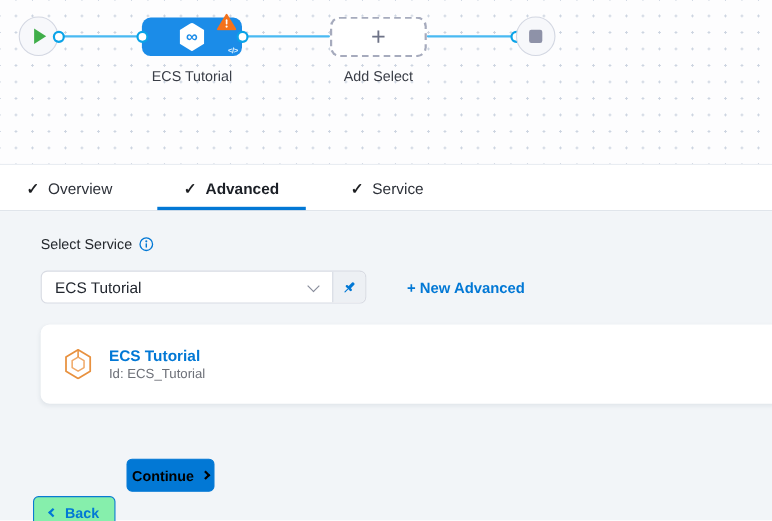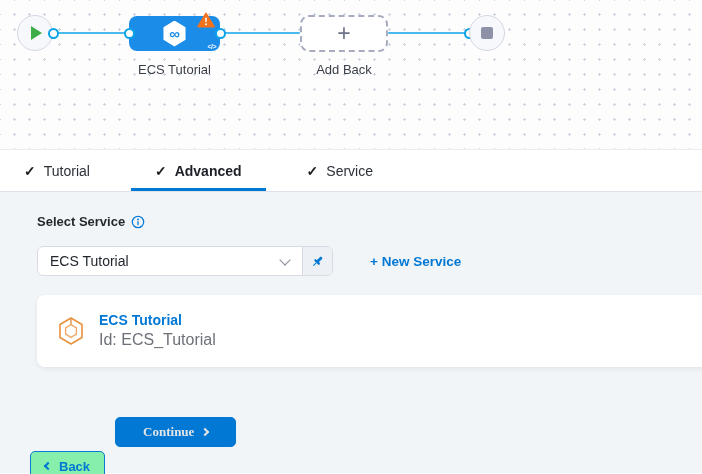--- a/index.html
+++ b/index.html
@@ -72,21 +72,21 @@
     border-bottom:3px solid rgba(0,0,0,0); border-top:3px solid rgba(0,0,0,0);
   }
   .tab.active { border-bottom-color:#0278d5; color:#1b1f26; font-weight:600; }
   .tab .check { font-weight:600; color:#1c1e21; font-size:14px; }
   .tab svg { display:block; }
 
   
   .panel { position:relative; height:281px; background:#f2f5f8; }
   .field-label {
     position:absolute; left:37px; top:22px; display:flex; align-items:center; gap:6px;
-    font-size:13px; font-weight:700; color:#25292e;
+    font-size:13px; font-weight:400; color:#25292e;
   }
   .select-row { position:absolute; left:37px; top:54px; height:30px; display:flex; align-items:center; }
   .select-wrap {
     display:flex; height:30px; background:#fff; border:1px solid #d8dbe3;
     border-radius:6px; overflow:hidden;
   }
   .select-main { width:264px; display:flex; align-items:center; cursor:pointer; }
   .select-main .value { padding-left:12px; font-size:14px; color:#22272f; flex:1; }
   .chev { width:8px; height:8px; border-left:1.6px solid #878b9a; border-bottom:1.6px solid #878b9a;
     transform:rotate(-45deg); margin-right:13px; margin-top:-3px; }
@@ -98,29 +98,29 @@
     margin-left:37px; font-size:13.5px; font-weight:600; color:#0278d5; cursor:pointer;
     background:none; border:none; font-family:inherit;
   }
 
   .service-card {
     position:absolute; left:37px; top:103px; right:-8px; height:72px;
     background:#fff; border-radius:8px; box-shadow:0 2px 4px rgba(30,50,80,.08);
     display:flex; align-items:center; padding-left:21px; gap:15px; cursor:pointer;
   }
   .service-card .title { font-size:14px; font-weight:600; color:#0278d5; line-height:1.3; }
-  .service-card .sub { font-size:16px; color:#6d7078; line-height:1.3; margin-top:1px; }
+  .service-card .sub { font-size:12px; color:#6d7078; line-height:1.3; margin-top:1px; }
 
   .footer { position:absolute; left:30px; top:225px; display:flex; gap:10px; }
   .btn {
     height:30px; display:flex; align-items:center; gap:8px; border-radius:5px;
     font-family:inherit; font-size:13px; font-weight:700; cursor:pointer;
   }
   .btn-back { background:#86efac; border:1.5px solid #0a7ad2; color:#0278d5; padding:0 14px;margin-top:34px; }
-  .btn-continue { background:#0278d5; border:1.5px solid #0278d5; color:#e5e5e5; padding:0 27px;font-family:Liberation Serif, serif; }
+  .btn-continue { background:#0278d5; border:1.5px solid #0278d5; color:#000000; padding:0 4px; }
   .chev-l { width:6px; height:6px; border-left:2px solid currentColor; border-bottom:2px solid currentColor;
     transform:rotate(45deg); }
   .chev-r { width:6px; height:6px; border-right:2px solid currentColor; border-top:2px solid currentColor;
     transform:rotate(45deg); }
 </style>
 </head>
 <body>
 
 <div class="app">
 
@@ -146,31 +146,31 @@
     </div>
     <div class="port" style="left:47.5px"></div>
     <div class="port" style="left:123.5px"></div>
     <div class="port" style="left:214.5px"></div>
     <div class="port" style="left:463.5px"></div>
     <div class="node-label stage-node-label">ECS Tutorial</div>
 
     <div class="add-node">
       <span>+</span>
     </div>
-    <div class="node-label add-node-label">Add Back</div>
+    <div class="node-label add-node-label">Add Select</div>
 
     <div class="round-node end-node">
       <div class="stop-sq"></div>
     </div>
   </div>
 
   <div class="tabbar">
     <div class="tab">
       <span class="check">✓</span>
-      <span>Tutorial</span>
+      <span>Overview</span>
     </div>
     <div class="tab active">
       <span class="check">✓</span>
       <span>Advanced</span>
     </div>
     <div class="tab">
       <span class="check">✓</span>
       <span>Service</span>
     </div>
   </div>
@@ -195,21 +195,21 @@
         <div class="pin-btn">
           <svg width="15" height="15" viewBox="0 0 16 16">
             <g fill="#0278d5" transform="rotate(45 8 8)">
               <rect x="6.5" y="1.6" width="3" height="7" rx="1"></rect>
               <rect x="4.2" y="7.4" width="7.6" height="2.4" rx="1.2"></rect>
               <rect x="7.45" y="9.8" width="1.1" height="4.6" rx="0.55"></rect>
             </g>
           </svg>
         </div>
       </div>
-      <button class="new-service">+ New Service</button>
+      <button class="new-service">+ New Advanced</button>
     </div>
 
     <div class="service-card">
       <svg width="26" height="28" viewBox="0 0 24 28">
         <path d="M12 1 L23 7.5 V20.5 L12 27 L1 20.5 V7.5 Z" fill="none" stroke="#e8913f" stroke-width="1.6" stroke-linejoin="round"></path>
         <path d="M12 7.6 L17.4 10.8 V17.2 L12 20.4 L6.6 17.2 V10.8 Z" fill="none" stroke="#f0a968" stroke-width="1.4" stroke-linejoin="round"></path>
         <path d="M12 1 V7.6" stroke="#e8913f" stroke-width="1.4"></path>
       </svg>
       <div>
         <div class="title">ECS Tutorial</div>

